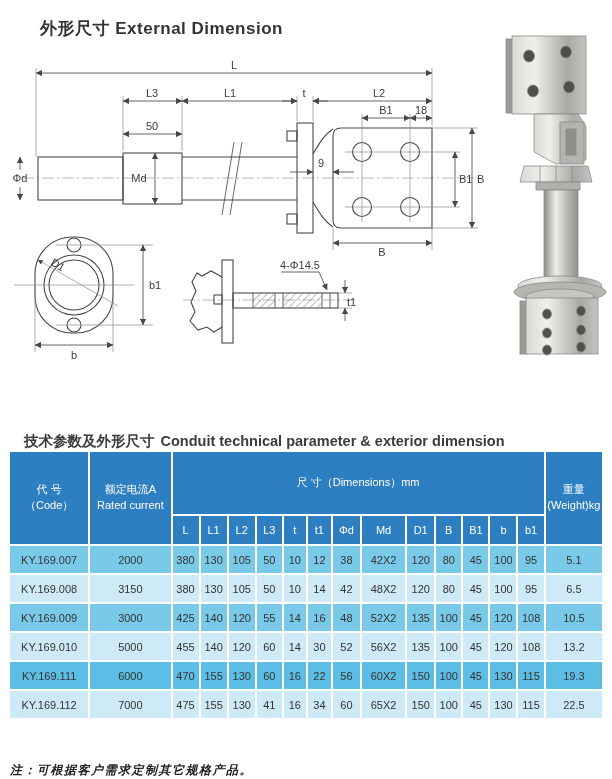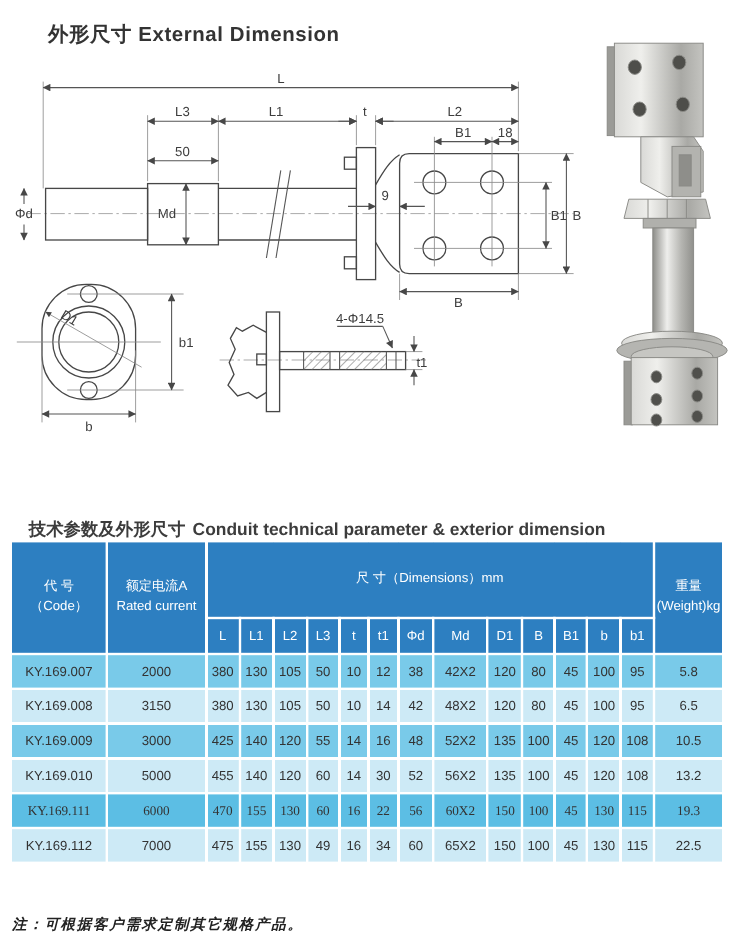--- a/index.html
+++ b/index.html
@@ -14,21 +14,21 @@
   .spec-table{position:absolute;top:450px;left:8px;width:596px;border-collapse:collapse;
         table-layout:fixed;font-size:11px;border-bottom:2px solid var(--row-blue,#79cae9);}
   .spec-table th,.spec-table td{border:2px solid #fff;text-align:center;vertical-align:middle;
         padding:0;overflow:hidden;white-space:nowrap;}
   .spec-table thead th{background:var(--header-blue,#2d7fc1);color:#fff;font-weight:normal;}
   .spec-table thead tr:first-child th{height:62px;line-height:1.45;}
   .spec-table thead tr:last-child th{height:28px;}
   .spec-table tbody td{height:27px;color:#333;}
   .spec-table tbody tr:nth-child(odd){background:var(--row-blue,#79cae9);}
   .spec-table tbody tr:nth-child(even){background:var(--row-light,#cdeaf6);}
-  .spec-table tbody tr:nth-child(5){background:var(--row-blue-dark,#5cbee4);font-family:Liberation Serif, serif;}
+  .spec-table tbody tr:nth-child(5){background:var(--row-blue-dark,#5cbee4);}
   .footnote{position:absolute;top:750px;left:10px;font-size:12px;font-style:italic;
         font-family:"Liberation Serif",serif;color:#222;letter-spacing:1.5px;font-weight:bold;text-align:right;}
   
   .out{stroke:#474747;stroke-width:1.1;fill:none;}
   .dim{stroke:#555;stroke-width:.9;fill:none;}
   .thin{stroke:#8a8a8a;stroke-width:.7;fill:none;}
   .cl{stroke:#9a9a9a;stroke-width:.7;fill:none;stroke-dasharray:12 3 2 3;}
   .lbl{font-size:11px;fill:#3d3d3d;}
 </style>
 </head>
@@ -264,21 +264,21 @@
           <td>50</td>
           <td>10</td>
           <td>12</td>
           <td>38</td>
           <td>42X2</td>
           <td>120</td>
           <td>80</td>
           <td>45</td>
           <td>100</td>
           <td>95</td>
-          <td>5.8</td>
+          <td>5.1</td>
         </tr>
         <tr>
           <td>KY.169.008</td>
           <td>3150</td>
           <td>380</td>
           <td>130</td>
           <td>105</td>
           <td>50</td>
           <td>10</td>
           <td>14</td>
@@ -344,21 +344,21 @@
           <td>130</td>
           <td>115</td>
           <td>19.3</td>
         </tr>
         <tr>
           <td>KY.169.112</td>
           <td>7000</td>
           <td>475</td>
           <td>155</td>
           <td>130</td>
-          <td>49</td>
+          <td>41</td>
           <td>16</td>
           <td>34</td>
           <td>60</td>
           <td>65X2</td>
           <td>150</td>
           <td>100</td>
           <td>45</td>
           <td>130</td>
           <td>115</td>
           <td>22.5</td>

